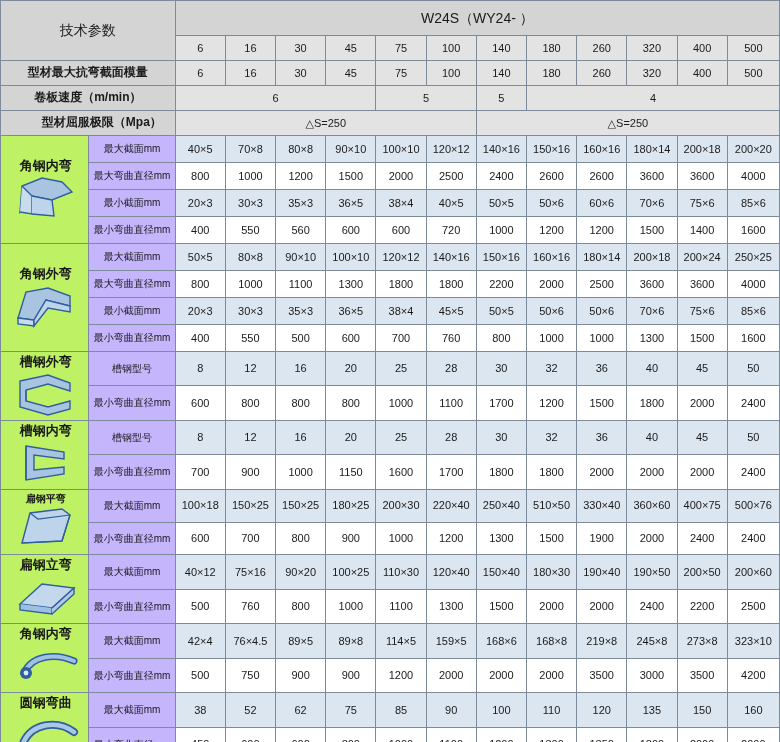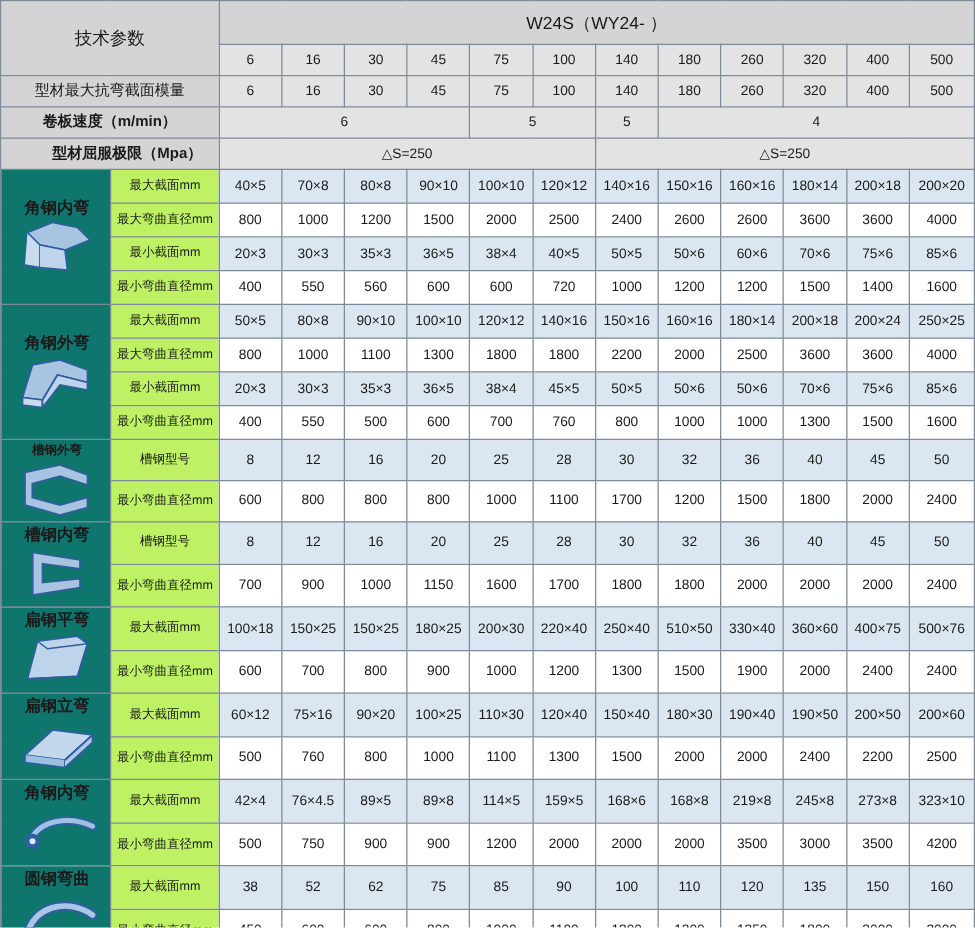--- a/index.html
+++ b/index.html
@@ -22,28 +22,28 @@
     vertical-align:middle;
     padding:0;
     font-weight:normal;
     line-height:1.15;
   }
   .hdr-grey{background:#d4d4d4;font-weight:bold;}
   .hdr-num{background:#e3e3e3;}
   .blue-row{background:#dce6f1;}
   .white-row{background:#ffffff;}
   .rowlabel{
-    background:#0f766e;
+    background:#bef264;
     font-weight:bold;
     font-size:12px;
     text-align:left;
     padding-left:6px;
   }
   .sublabel{
-    background:#bef264;
+    background:#c4b5fd;
     font-size:10px;
     text-align:center;
     white-space:nowrap;
   }
   .h-title{font-size:14px;font-weight:bold;}
   .h-param{font-size:14px;font-weight:bold;}
   .cellval{font-size:11px;}
   svg{display:block;margin:0 auto;}
 </style>
 </head>
@@ -79,21 +79,21 @@
         <td class="hdr-num cellval" style="height:24px;">75</td>
         <td class="hdr-num cellval" style="height:24px;">100</td>
         <td class="hdr-num cellval" style="height:24px;">140</td>
         <td class="hdr-num cellval" style="height:24px;">180</td>
         <td class="hdr-num cellval" style="height:24px;">260</td>
         <td class="hdr-num cellval" style="height:24px;">320</td>
         <td class="hdr-num cellval" style="height:24px;">400</td>
         <td class="hdr-num cellval" style="height:24px;">500</td>
       </tr>
       <tr>
-        <td class="hdr-grey" colspan="2" style="height:24px;font-size:12px;font-weight:normal;">型材最大抗弯截面模量</td>
+        <td class="hdr-grey" colspan="2" style="height:24px;font-size:12px;font-weight:bold;">型材最大抗弯截面模量</td>
         <td class="hdr-num cellval">6</td>
         <td class="hdr-num cellval">16</td>
         <td class="hdr-num cellval">30</td>
         <td class="hdr-num cellval">45</td>
         <td class="hdr-num cellval">75</td>
         <td class="hdr-num cellval">100</td>
         <td class="hdr-num cellval">140</td>
         <td class="hdr-num cellval">180</td>
         <td class="hdr-num cellval">260</td>
         <td class="hdr-num cellval">320</td>
@@ -247,21 +247,21 @@
         <td class="white-row cellval">760</td>
         <td class="white-row cellval">800</td>
         <td class="white-row cellval">1000</td>
         <td class="white-row cellval">1000</td>
         <td class="white-row cellval">1300</td>
         <td class="white-row cellval">1500</td>
         <td class="white-row cellval">1600</td>
       </tr>
       <tr>
         <td class="rowlabel" rowspan="2" style="height:auto;">
-          <div style="font-size: 10px; font-weight: bold; padding: 3px 0px 1px 2px;">槽钢外弯</div>
+          <div style="font-size: 13px; font-weight: bold; padding: 3px 0px 1px 2px;">槽钢外弯</div>
           <div style="padding: 0px 0px 3px 4px;">
             <svg width="70" height="46" viewBox="0 0 70 46">
               <path d="M8 10 L36 4 L58 12 L58 20 L36 13 L14 19 L14 30 L36 36 L58 30 L58 38 L36 44 L8 36 Z" fill="#a8c4e0" stroke="#2f5f9e" stroke-width="1.4"></path>
               <path d="M14 19 L14 30" fill="none" stroke="#2f5f9e" stroke-width="1.2"></path>
             </svg>
           </div>
         </td>
         <td class="sublabel" style="height:26px;">槽钢型号</td>
         <td class="blue-row cellval">8</td>
         <td class="blue-row cellval">12</td>
@@ -325,21 +325,21 @@
         <td class="white-row cellval">1700</td>
         <td class="white-row cellval">1800</td>
         <td class="white-row cellval">1800</td>
         <td class="white-row cellval">2000</td>
         <td class="white-row cellval">2000</td>
         <td class="white-row cellval">2000</td>
         <td class="white-row cellval">2400</td>
       </tr>
       <tr>
         <td class="rowlabel" rowspan="2" style="height:auto;">
-          <div style="font-size: 13px; font-weight: bold; padding: 3px 0px 1px 2px;">扁钢平弯</div>
+          <div style="font-size: 10px; font-weight: bold; padding: 3px 0px 1px 2px;">扁钢平弯</div>
           <div style="padding: 0px 0px 3px 4px;">
             <svg width="70" height="46" viewBox="0 0 70 46">
               <path d="M10 38 L18 8 L50 4 L58 10 L50 36 Z" fill="#bed4ea" stroke="#2f5f9e" stroke-width="1.4"></path>
               <path d="M10 38 L50 36 L58 10" fill="none" stroke="#2f5f9e" stroke-width="1.2"></path>
               <path d="M18 8 L26 14 L58 10" fill="none" stroke="#2f5f9e" stroke-width="1.2"></path>
             </svg>
           </div>
         </td>
         <td class="sublabel" style="height:26px;">最大截面mm</td>
         <td class="blue-row cellval">100×18</td>
@@ -375,21 +375,21 @@
           <div style="font-size: 13px; font-weight: bold; padding: 3px 0px 1px 2px;">扁钢立弯</div>
           <div style="padding: 0px 0px 3px 4px;">
             <svg width="70" height="46" viewBox="0 0 70 46">
               <path d="M8 30 L30 10 L62 14 L40 34 Z" fill="#c3d8ec" stroke="#2f5f9e" stroke-width="1.4"></path>
               <path d="M8 30 L8 36 L40 40 L40 34" fill="#9dbfe0" stroke="#2f5f9e" stroke-width="1.4"></path>
               <path d="M40 34 L62 14 L62 20 L40 40" fill="#b0cae6" stroke="#2f5f9e" stroke-width="1.4"></path>
             </svg>
           </div>
         </td>
         <td class="sublabel" style="height:26px;">最大截面mm</td>
-        <td class="blue-row cellval">60×12</td>
+        <td class="blue-row cellval">40×12</td>
         <td class="blue-row cellval">75×16</td>
         <td class="blue-row cellval">90×20</td>
         <td class="blue-row cellval">100×25</td>
         <td class="blue-row cellval">110×30</td>
         <td class="blue-row cellval">120×40</td>
         <td class="blue-row cellval">150×40</td>
         <td class="blue-row cellval">180×30</td>
         <td class="blue-row cellval">190×40</td>
         <td class="blue-row cellval">190×50</td>
         <td class="blue-row cellval">200×50</td>

